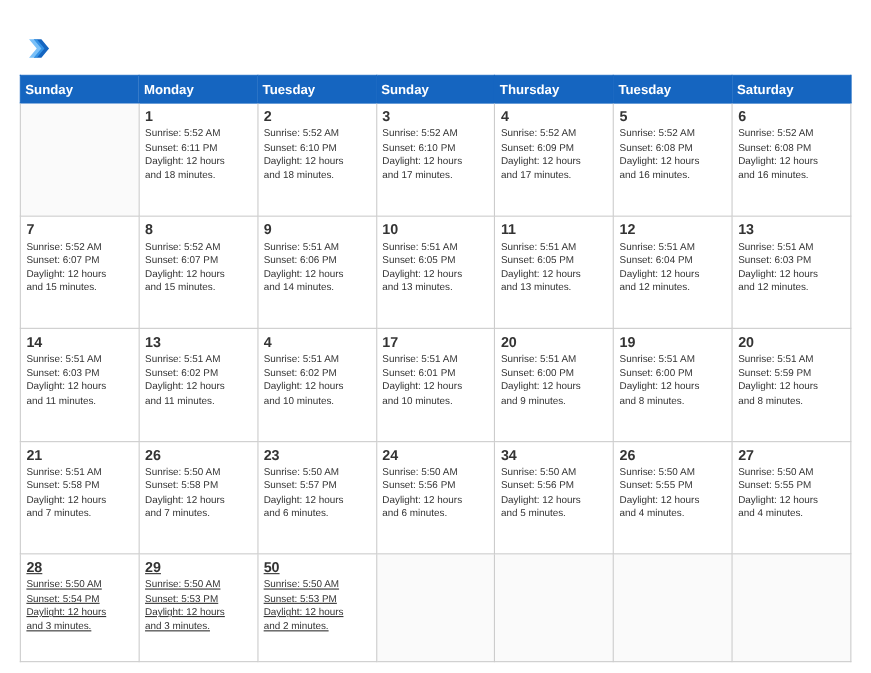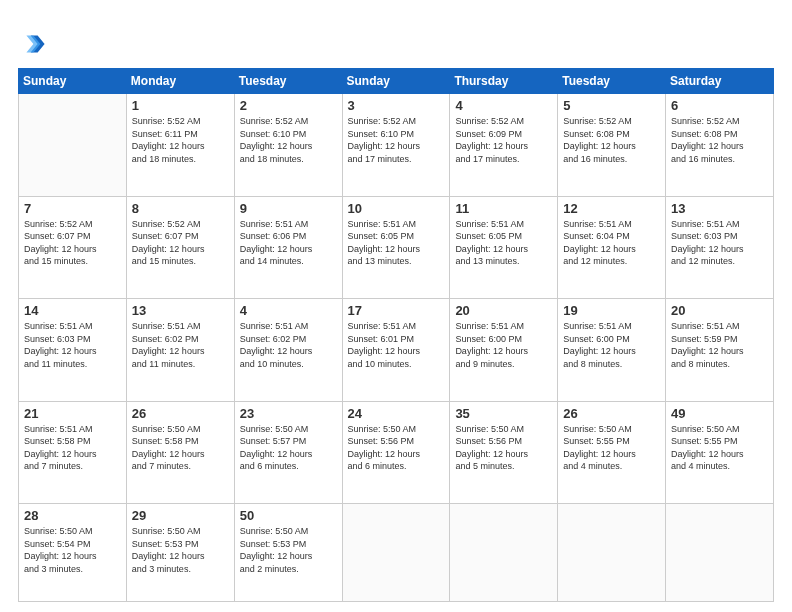--- a/index.html
+++ b/index.html
@@ -86,20 +86,21 @@
     .day-info {
       font-size: 9px;
       line-height: 1.4;
       color: #333;
     }
     .empty-cell {
       background: #fafafa;
     }
     .last-row td {
       height: 70px;
+      text-decoration: underline;
     }
     table {
       width: 100%;
       border-collapse: collapse;
     }
   </style>
 </head>
 <body>
 
 <div class="page">
@@ -303,35 +304,35 @@
 and 6 minutes.</div>
           </td>
           <td>
             <span class="day-number">24</span>
             <div class="day-info" style="white-space: pre-line;">Sunrise: 5:50 AM
 Sunset: 5:56 PM
 Daylight: 12 hours
 and 6 minutes.</div>
           </td>
           <td>
-            <span class="day-number">35</span>
+            <span class="day-number">34</span>
             <div class="day-info" style="white-space: pre-line;">Sunrise: 5:50 AM
 Sunset: 5:56 PM
 Daylight: 12 hours
 and 5 minutes.</div>
           </td>
           <td>
             <span class="day-number">26</span>
             <div class="day-info" style="white-space: pre-line;">Sunrise: 5:50 AM
 Sunset: 5:55 PM
 Daylight: 12 hours
 and 4 minutes.</div>
           </td>
           <td>
-            <span class="day-number">49</span>
+            <span class="day-number">27</span>
             <div class="day-info" style="white-space: pre-line;">Sunrise: 5:50 AM
 Sunset: 5:55 PM
 Daylight: 12 hours
 and 4 minutes.</div>
           </td>
         </tr>
         <tr class="last-row">
           <td>
             <span class="day-number">28</span>
             <div class="day-info" style="white-space: pre-line;">Sunrise: 5:50 AM

